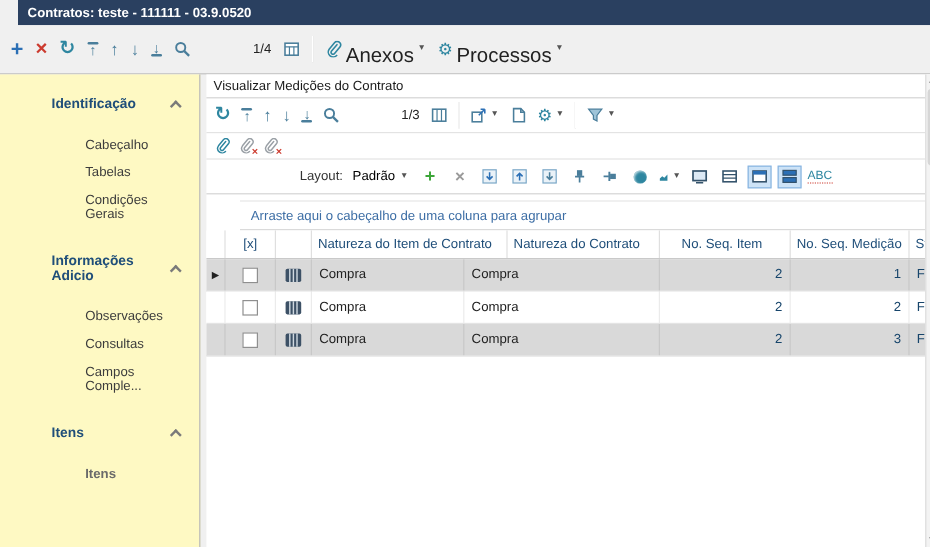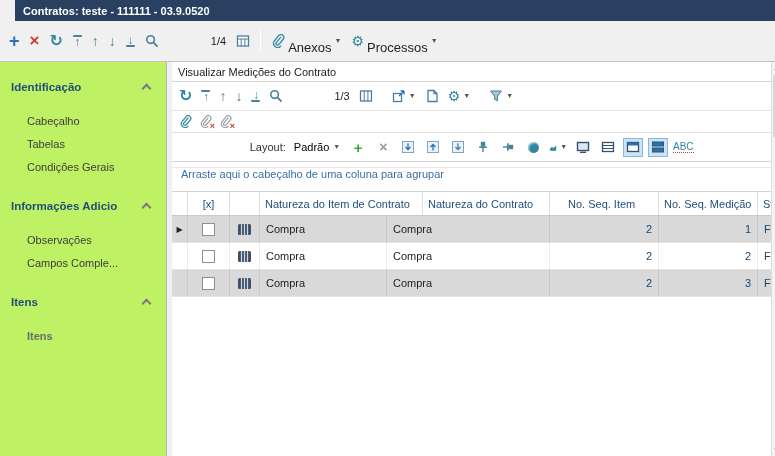--- a/index.html
+++ b/index.html
@@ -16,30 +16,30 @@
   .ic-plus { color: #2b6fb5; font-size: 18px; font-weight: bold; line-height: 16px; }
   .ic-x { color: #cc3b2f; font-size: 17px; font-weight: 900; line-height: 16px; }
   .ic-refresh { color: #2e86a0; font-size: 16px; font-weight: bold; line-height: 16px; }
   .ic-arrow { color: #4a7e9b; font-size: 14px; font-weight: bold; line-height: 14px; }
   .stack { display: inline-flex; flex-direction: column; align-items: center; }
   .stack .bar { width: 9px; height: 2px; background: #4a7e9b; border-radius: 1px; }
   .stack .ar { font-size: 12px; line-height: 10px; color: #4a7e9b; font-weight: bold; }
   .counter { color: #222; margin-left: 42px; }
   .caret { font-size: 7px; color: #555; line-height: 8px; }
   .ic-gear { color: #2e86a0; font-size: 14px; line-height: 14px; }
-  .menu-label { font-size: 13px; color: #222; margin-top: 12px; }
+  .menu-label { font-size: 17px; color: #222; margin-top: 12px; }
   .svg14 { width: 14px; height: 14px; display: block; }
   .svg13 { width: 13px; height: 13px; display: block; }
 
   
-  .sidebar { position: absolute; left: 0; top: 62px; width: 167px; height: 394px; background: #bef264; border-right: 1px solid #b9b9b9; padding-top: 16px; }
+  .sidebar { position: absolute; left: 0; top: 62px; width: 167px; height: 394px; background: #fef9c3; border-right: 1px solid #b9b9b9; padding-top: 16px; padding-left: 32px; }
   .section { display: flex; align-items: center; justify-content: space-between; padding: 3px 16px 3px 11px; color: #1f4e79; font-weight: bold; font-size: 11.5px; margin-bottom: 14px; }
   .section.gap { margin-top: 18px; }
   .chev { width: 7px; height: 7px; border-left: 2px solid #7a7a7a; border-top: 2px solid #7a7a7a; transform: rotate(45deg); margin-top: 3px; }
-  .side-item { padding: 5px 10px 6px 27px; color: #3c3c3c; }
+  .side-item { padding: 5px 10px 6px 27px; color: #3c3c3c; margin-left: 12px; }
   .side-item.sel { font-weight: bold; color: #6a6a6a; }
 
   
   .main { position: absolute; left: 172px; top: 62px; width: 608px; height: 394px; background: #fff; }
   .main-inner { position: absolute; left: 0; top: 0; right: 9px; bottom: 0; }
   .caption { height: 19px; display: flex; align-items: center; padding-left: 6px; color: #1a1a1a; }
   .chrome { border-top: 1px solid #d4d4d4; border-bottom: 1px solid #d4d4d4; }
   .tb-row { display: flex; align-items: center; gap: 9px; padding: 0 7px; border-bottom: 1px solid #e3e3e3; }
   .tb-row:last-child { border-bottom: none; }
   .r1 { height: 29px; }
@@ -49,21 +49,21 @@
   .redx { position: absolute; right: -3px; bottom: -2px; color: #cc3b2f; font-size: 9px; font-weight: 900; line-height: 8px; }
   .lay-label { color: #333; }
   .preset-btn { gap: 4px; padding: 1px 3px; }
   .mini { width: 20px; height: 19px; display: inline-flex; align-items: center; justify-content: center; border: 1px solid transparent; }
   .mini.pressed { background: #cde3f7; border: 1px solid #8ab6e0; }
   .ic-green-plus { color: #3da639; font-size: 15px; font-weight: bold; line-height: 13px; }
   .ic-gray-x { color: #9a9a9a; font-size: 14px; font-weight: 900; line-height: 13px; }
   .ball { width: 11px; height: 11px; border-radius: 50%; background: #2e86a0; box-shadow: inset 1px 1px 2px rgba(255,255,255,.7); }
   .abc { font-size: 10px; font-weight: normal; color: #2e86a0; border-bottom: 1px dotted #cc3b2f; line-height: 10px; }
 
-  .group-bar { margin-top: 5px; height: 25px; border-top: 1px solid #e6e6e6; border-bottom: 1px solid #d2d2d2; display: flex; align-items: flex-start; padding-left: 9px; color: #3d6ea5; }
+  .group-bar { margin-top: 5px; height: 25px; border-top: 1px solid #e6e6e6; border-bottom: 1px solid #d2d2d2; display: flex; align-items: center; padding-left: 9px; color: #3d6ea5; margin-left: 28px; }
 
   
   .grid-header { display: flex; height: 24px; border-bottom: 1px solid #c9c9c9; background: #fff; }
   .hcell { display: flex; align-items: center; padding: 0 5px; color: #1f4e79; border-right: 1px solid #dfdfdf; overflow: hidden; white-space: nowrap; }
   .grid-row { display: flex; height: 27px; border-bottom: 1px solid #e4e4e4; background: #fff; }
   .grid-row.stripe { background: #d9d9d9; }
   .cell { display: flex; align-items: center; padding: 0 6px; border-right: 1px solid rgba(0,0,0,0.08); overflow: hidden; white-space: nowrap; }
   .num { justify-content: flex-end; color: #17456b; }
   .status { color: #17456b; }
   .col-ind { width: 16px; justify-content: center; padding: 0; }
@@ -156,20 +156,21 @@
   </div>
   <div class="side-item"><span>Cabeçalho</span></div>
   <div class="side-item"><span>Tabelas</span></div>
   <div class="side-item"><span>Condições Gerais</span></div>
 
   <div class="section gap">
     <span>Informações Adicio</span>
     <span class="chev"></span>
   </div>
   <div class="side-item"><span>Observações</span></div>
+  <div class="side-item"><span>Consultas</span></div>
   <div class="side-item"><span>Campos Comple...</span></div>
 
   <div class="section gap">
     <span>Itens</span>
     <span class="chev"></span>
   </div>
   <div class="side-item sel"><span>Itens</span></div>
 </div>
 
 <div class="main">

